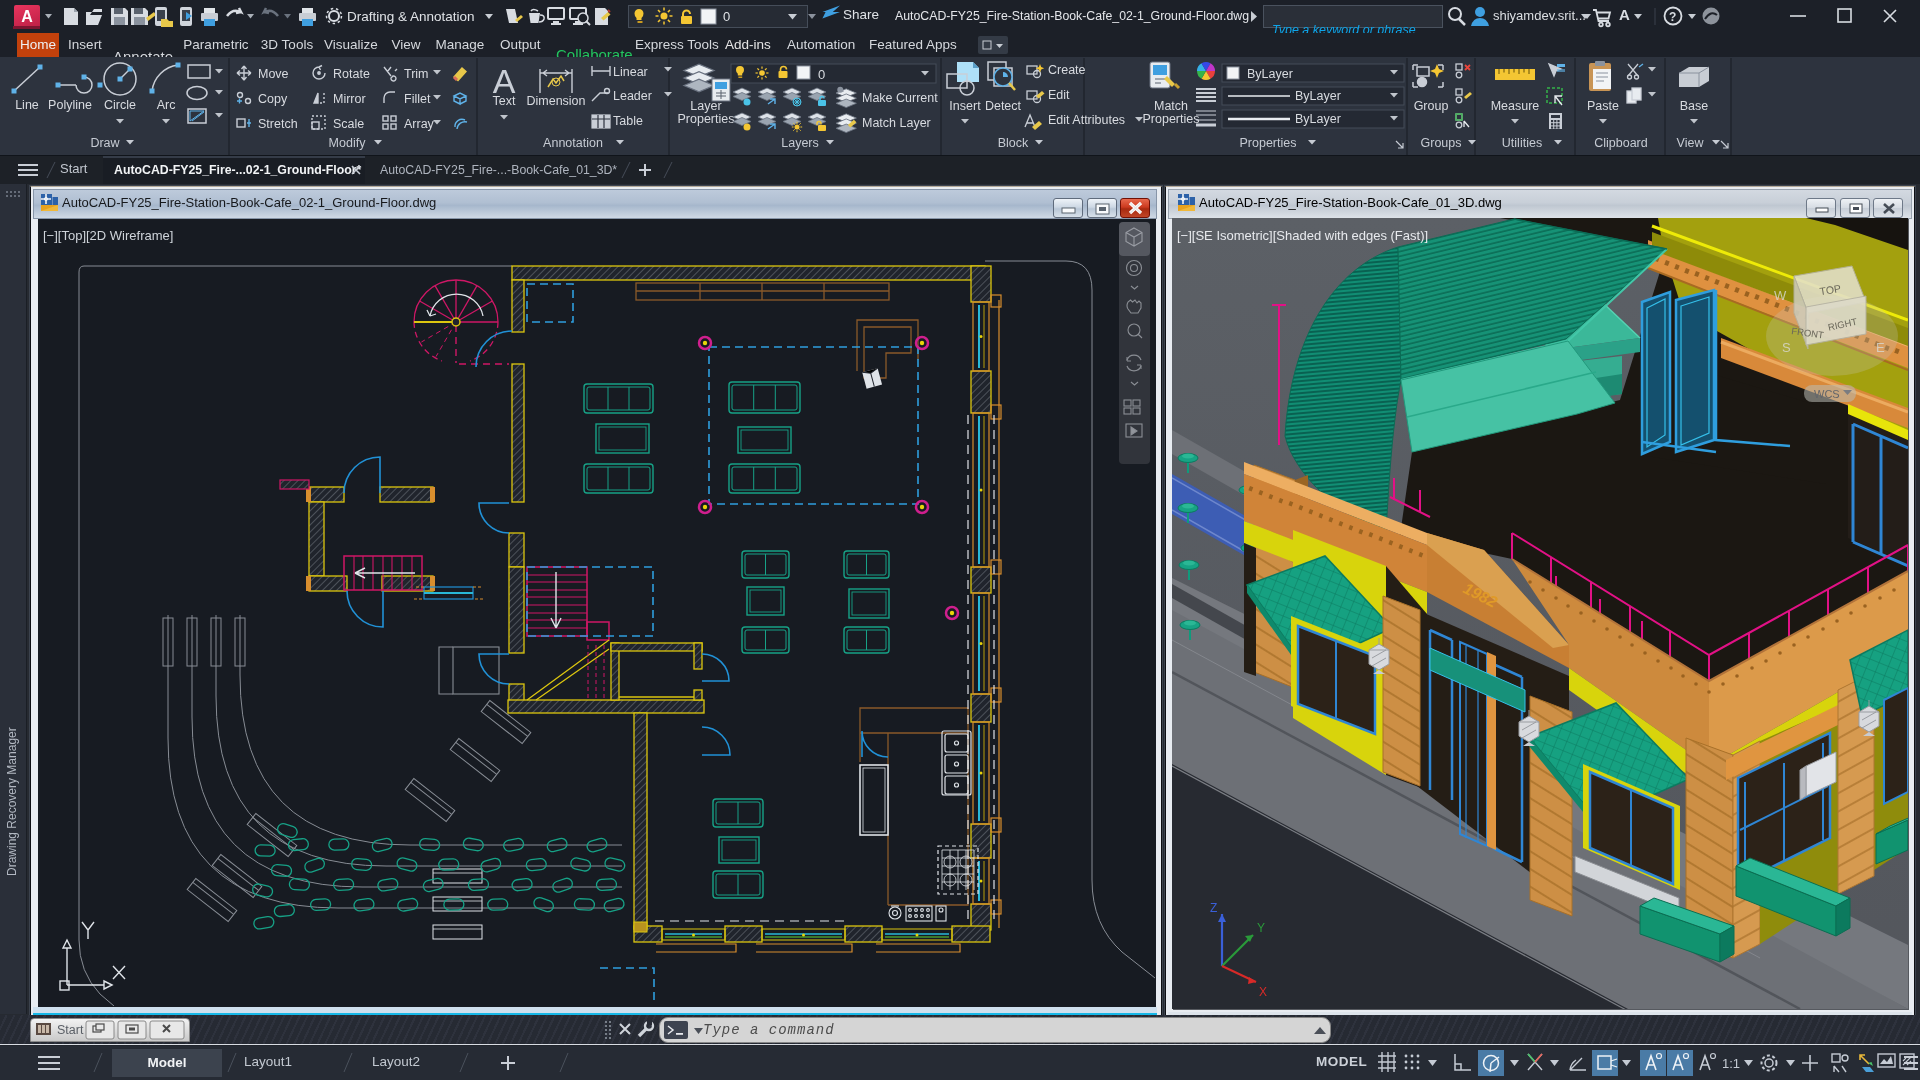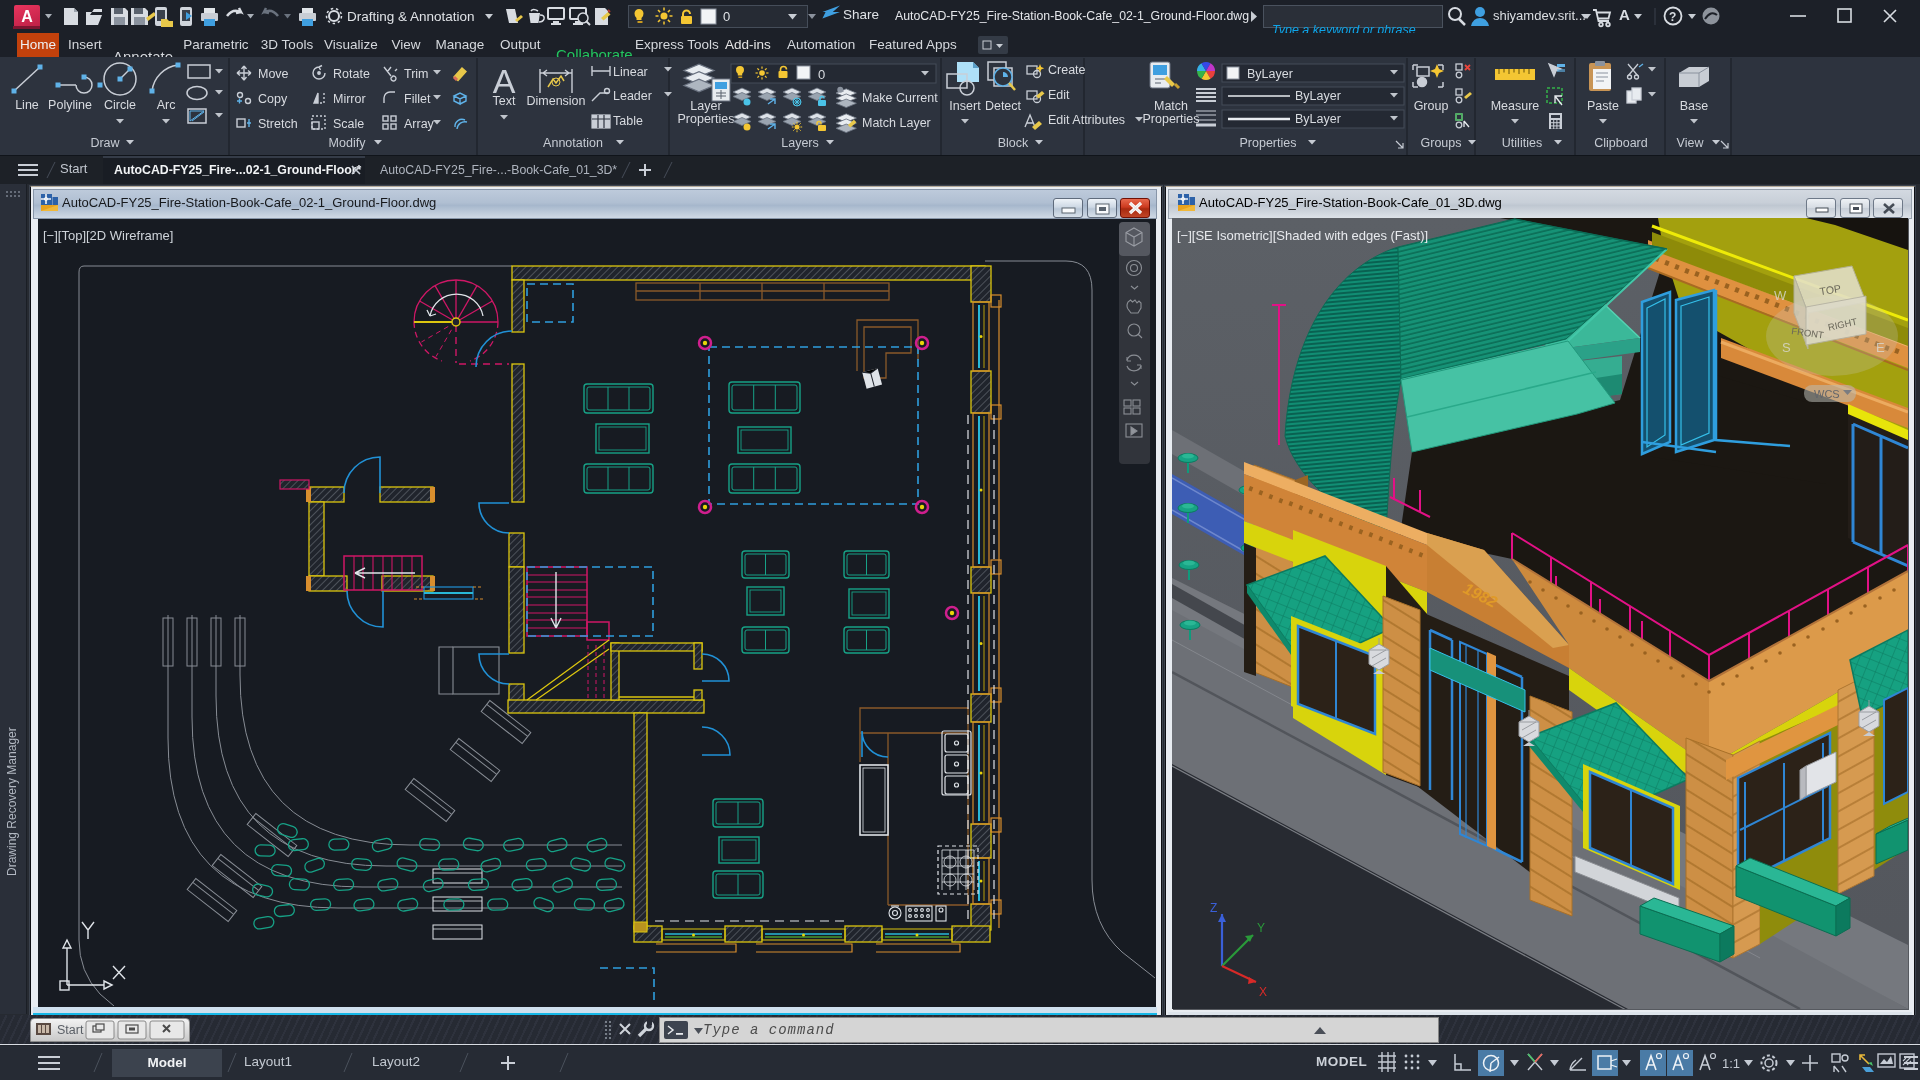--- a/index.html
+++ b/index.html
@@ -1371,21 +1371,21 @@
         <circle cx="12" cy="15" r="1.1" fill="#8a919c"></circle>
         <circle cx="8" cy="19" r="1.1" fill="#8a919c"></circle>
         <circle cx="12" cy="19" r="1.1" fill="#8a919c"></circle>
         <circle cx="8" cy="23" r="1.1" fill="#8a919c"></circle>
         <circle cx="12" cy="23" r="1.1" fill="#8a919c"></circle>
 <path d="M22 9 l10 10 M32 9 l-10 10" stroke="#cfd4da" stroke-width="2"></path>
 <path d="M41 21 l8 -8" stroke="#cfd4da" stroke-width="3.2"></path>
         <circle cx="51" cy="11" r="4" fill="none" stroke="#cfd4da" stroke-width="2.4"></circle>
         <rect x="49" y="5" width="5" height="5" fill="#272b35"></rect>
 </svg>
-<div class="abs" style="left:659px;top:2px;width:780px;height:26px;background:#d5d5d5;border:1px solid #858585;border-radius:0">
+<div class="abs" style="left:659px;top:2px;width:672px;height:26px;background:#d5d5d5;border:1px solid #858585;border-radius:9px">
 <svg class="abs" style="left:4px;top:3px" width="60" height="20">
           <rect x="0" y="0" width="24" height="18" rx="2" fill="#3e4450"></rect>
           <path d="M4 5 l5 4 -5 4" stroke="#e8eaee" stroke-width="1.5" fill="none"></path>
           <rect x="12" y="12" width="7" height="1.8" fill="#e8eaee"></rect>
           <path d="M30 7 l9 0 -4.5 6z" fill="#4a4f58"></path>
         </svg>
 <div class="abs" style="left:43px;top:4px;font-family:'Liberation Mono',monospace;font-style:italic;font-size:14px;color:#4c4c4c;letter-spacing:1px">Type a command</div>
 <svg class="abs" style="left:652px;top:5px" width="16" height="16">
           <path d="M2 11 l6 -7 6 7z" fill="#4a4f58"></path>
         </svg>

